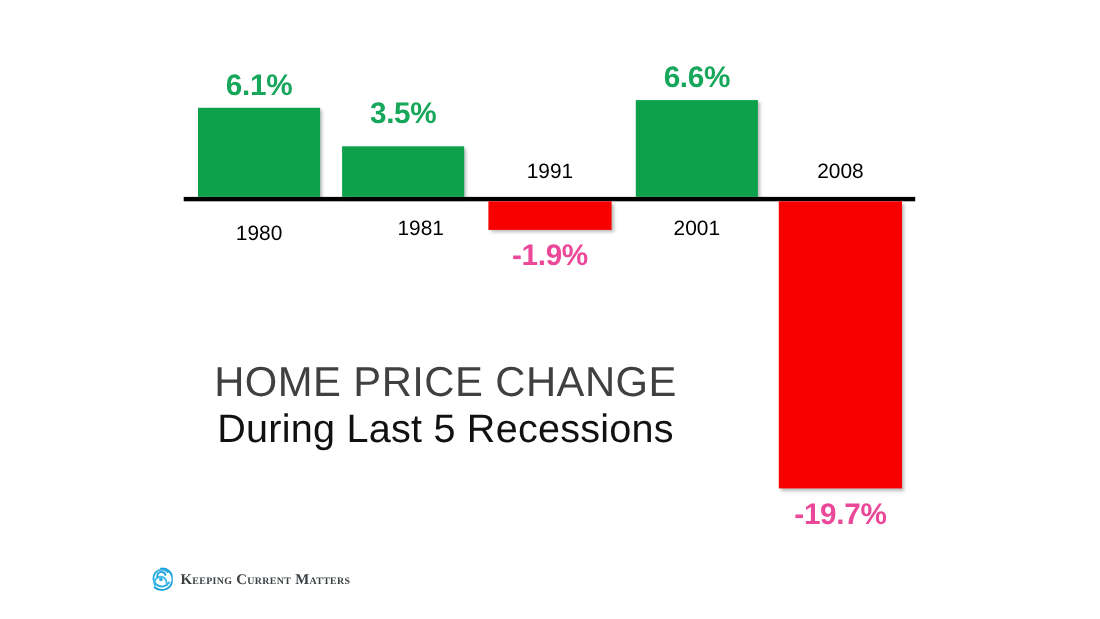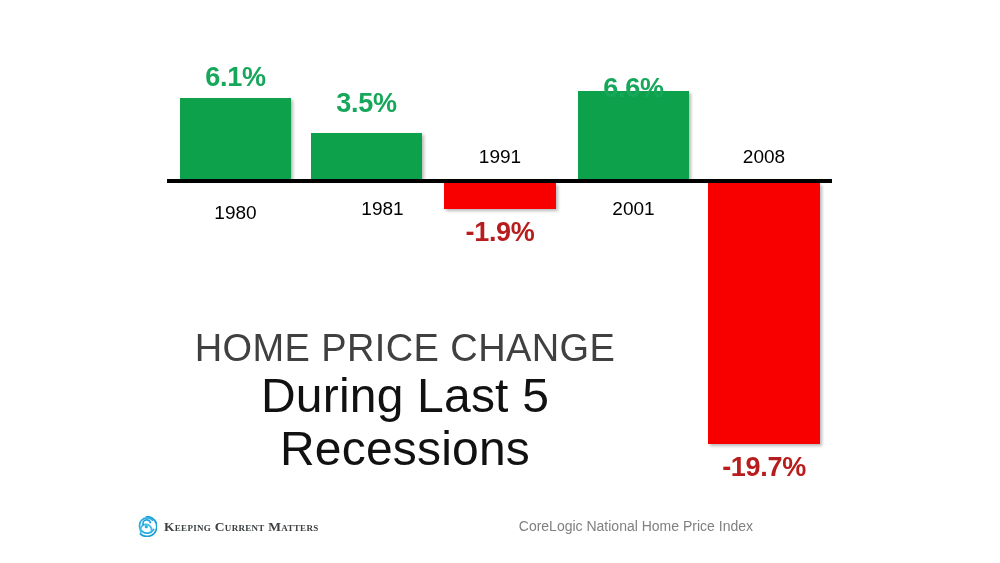--- a/index.html
+++ b/index.html
@@ -51,21 +51,21 @@
   .val-label {
     position: absolute;
     font-size: 27px;
     font-weight: bold;
     font-family: "Liberation Sans", sans-serif;
     text-align: center;
     white-space: nowrap;
     letter-spacing: -0.3px;
   }
   .val-label.pos { color: #17A75B; }
-  .val-label.neg { color: #b91c1c; }
+  .val-label.neg { color: #ec4899; }
 
   .cat-label {
     position: absolute;
     font-size: 19px;
     font-weight: normal;
     color: #000000;
     text-align: center;
     white-space: nowrap;
     font-family: "Liberation Sans", sans-serif;
   }
@@ -80,37 +80,36 @@
   }
   #chart-title {
     font-size: 38px;
     font-weight: normal;
     letter-spacing: 0.4px;
     color: #404040;
     line-height: 1.06;
     font-family: "Liberation Sans", sans-serif;
   }
   #chart-subtitle {
-    font-size: 48px;
+    font-size: 36px;
     font-weight: normal;
     letter-spacing: 0.2px;
     color: #111111;
     line-height: 1.1;
     margin-top: 2px;
     font-family: "Liberation Sans", sans-serif;
   }
 
   
   #footer {
     position: absolute;
     left: 0;
     top: 516px;
     width: 864px;
     height: 40px;
-    padding-left: 37px;
   }
   #brand {
     position: absolute;
     left: 136px;
     top: 0px;
     display: flex;
     align-items: center;
     gap: 7px;
   }
   #brand-icon {
@@ -150,21 +149,21 @@
         <div class="bar pos" style="left: 180px; width: 111px; height: 81px; top: 98px;"></div>
         <div class="val-label pos" style="left: 155px; width: 161px; top: 62px;">6.1%</div>
         <div class="cat-label" style="left: 155px; width: 161px; top: 202px;">1980</div>
         <div class="bar pos" style="left: 311px; width: 111px; height: 46px; top: 133px;"></div>
         <div class="val-label pos" style="left: 286px; width: 161px; top: 88px;">3.5%</div>
         <div class="cat-label" style="left: 302px; width: 161px; top: 198px;">1981</div>
         <div class="bar neg" style="left: 444px; width: 112px; height: 26px; top: 183px;"></div>
         <div class="val-label neg" style="left: 419px; width: 162px; top: 217px;">-1.9%</div>
         <div class="cat-label" style="left: 419px; width: 162px; top: 146px; text-align: center;">1991</div>
         <div class="bar pos" style="left: 578px; width: 111px; height: 88px; top: 91px;"></div>
-        <div class="val-label pos" style="left: 553px; width: 161px; top: 55px; margin-top: 18px;">6.6%</div>
+        <div class="val-label pos" style="left: 553px; width: 161px; top: 55px;">6.6%</div>
         <div class="cat-label" style="left: 553px; width: 161px; top: 198px;">2001</div>
         <div class="bar neg" style="left: 708px; width: 112px; height: 261px; top: 183px;"></div>
         <div class="val-label neg" style="left: 683px; width: 162px; top: 452px;">-19.7%</div>
         <div class="cat-label" style="left: 683px; width: 162px; top: 146px; text-align: center;">2008</div>
       </div>
 
   </div>
 
   <div id="title-block">
     <div id="chart-title">HOME PRICE CHANGE</div>
@@ -180,17 +179,16 @@
           <path d="M20 1.2 A18.8 18.8 0 1 1 8.5 34.2" fill="none" stroke="#1B9FD8" stroke-width="3.4" stroke-linecap="round"></path>
           <path d="M31.5 7.8 A14.6 14.6 0 1 0 33.6 25.8" fill="none" stroke="#2AAEE0" stroke-width="3.4" stroke-linecap="round"></path>
           <path d="M9.3 30.6 A10.6 10.6 0 1 1 29.6 27.6" fill="none" stroke="#3FBDEA" stroke-width="3.4" stroke-linecap="round"></path>
           <path d="M27.4 12.6 A7 7 0 1 0 13.6 16.6" fill="none" stroke="#1B9FD8" stroke-width="3.3" stroke-linecap="round"></path>
           <circle cx="19.6" cy="20.4" r="3.1" fill="#2AAEE0"></circle>
         </svg>
       </span>
       <span id="brand-text">Keeping Current Matters</span>
     </div>
 
-    <div id="source-note">CoreLogic National Home Price Index</div>
 
   </div>
 
 </div>
 
 </body></html>

